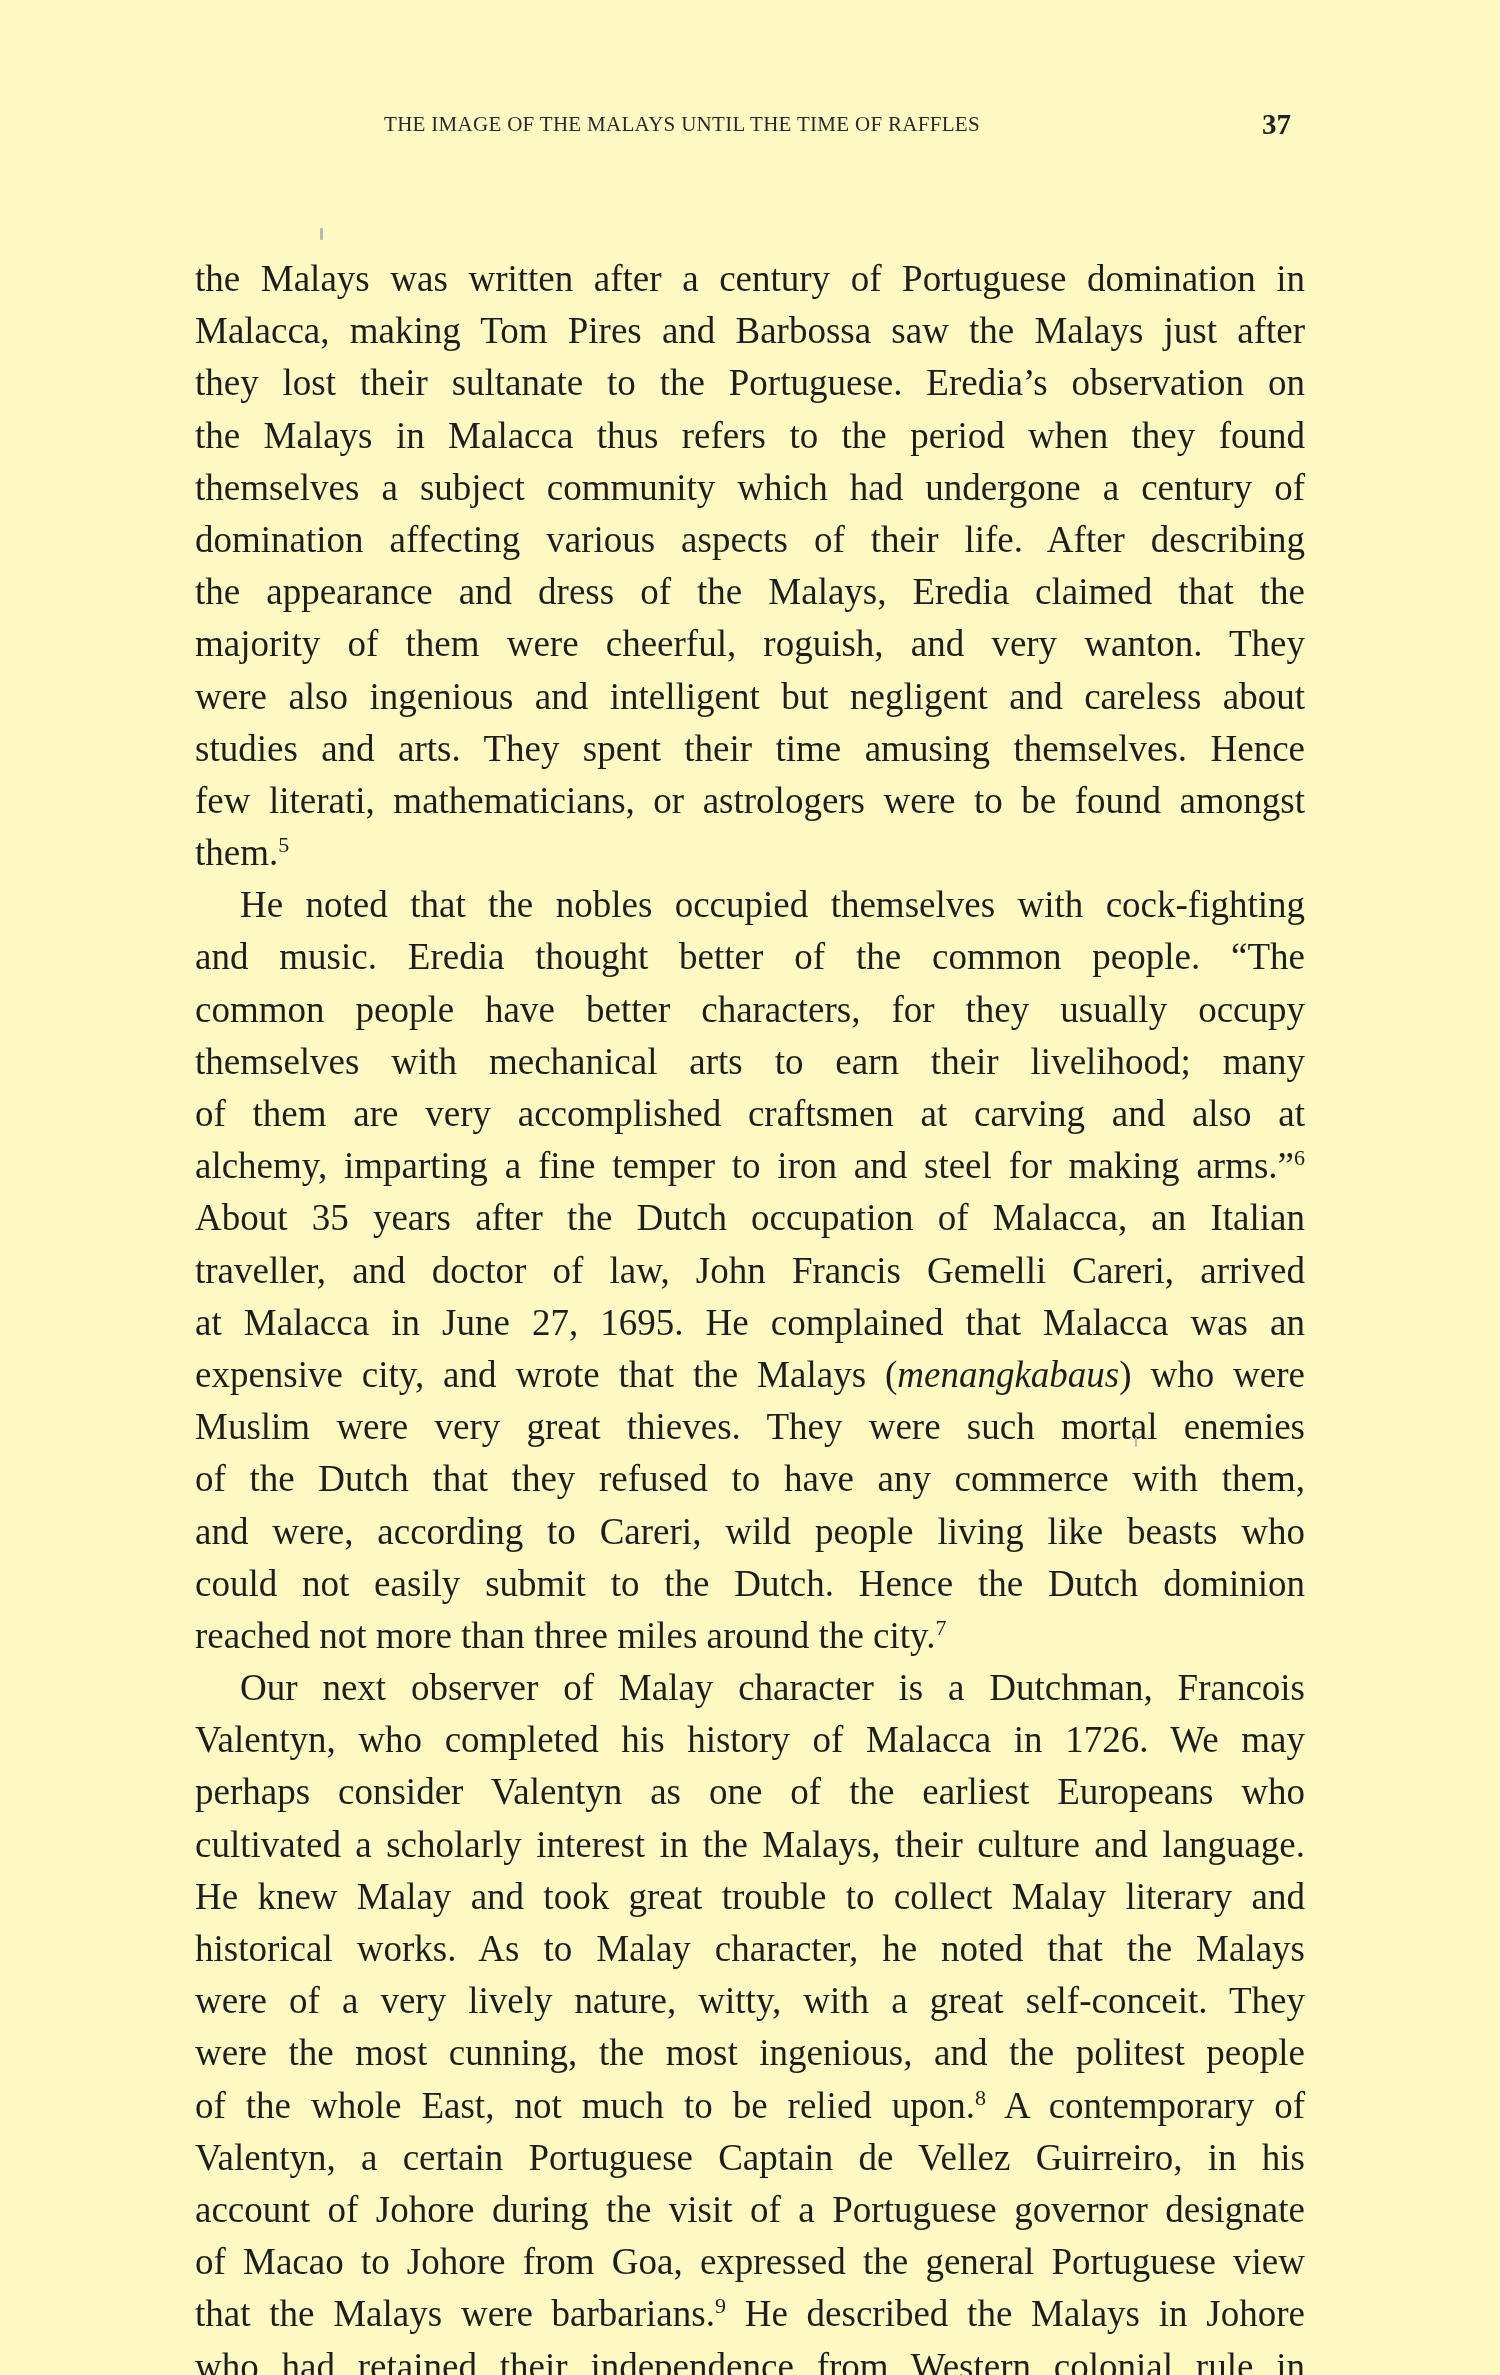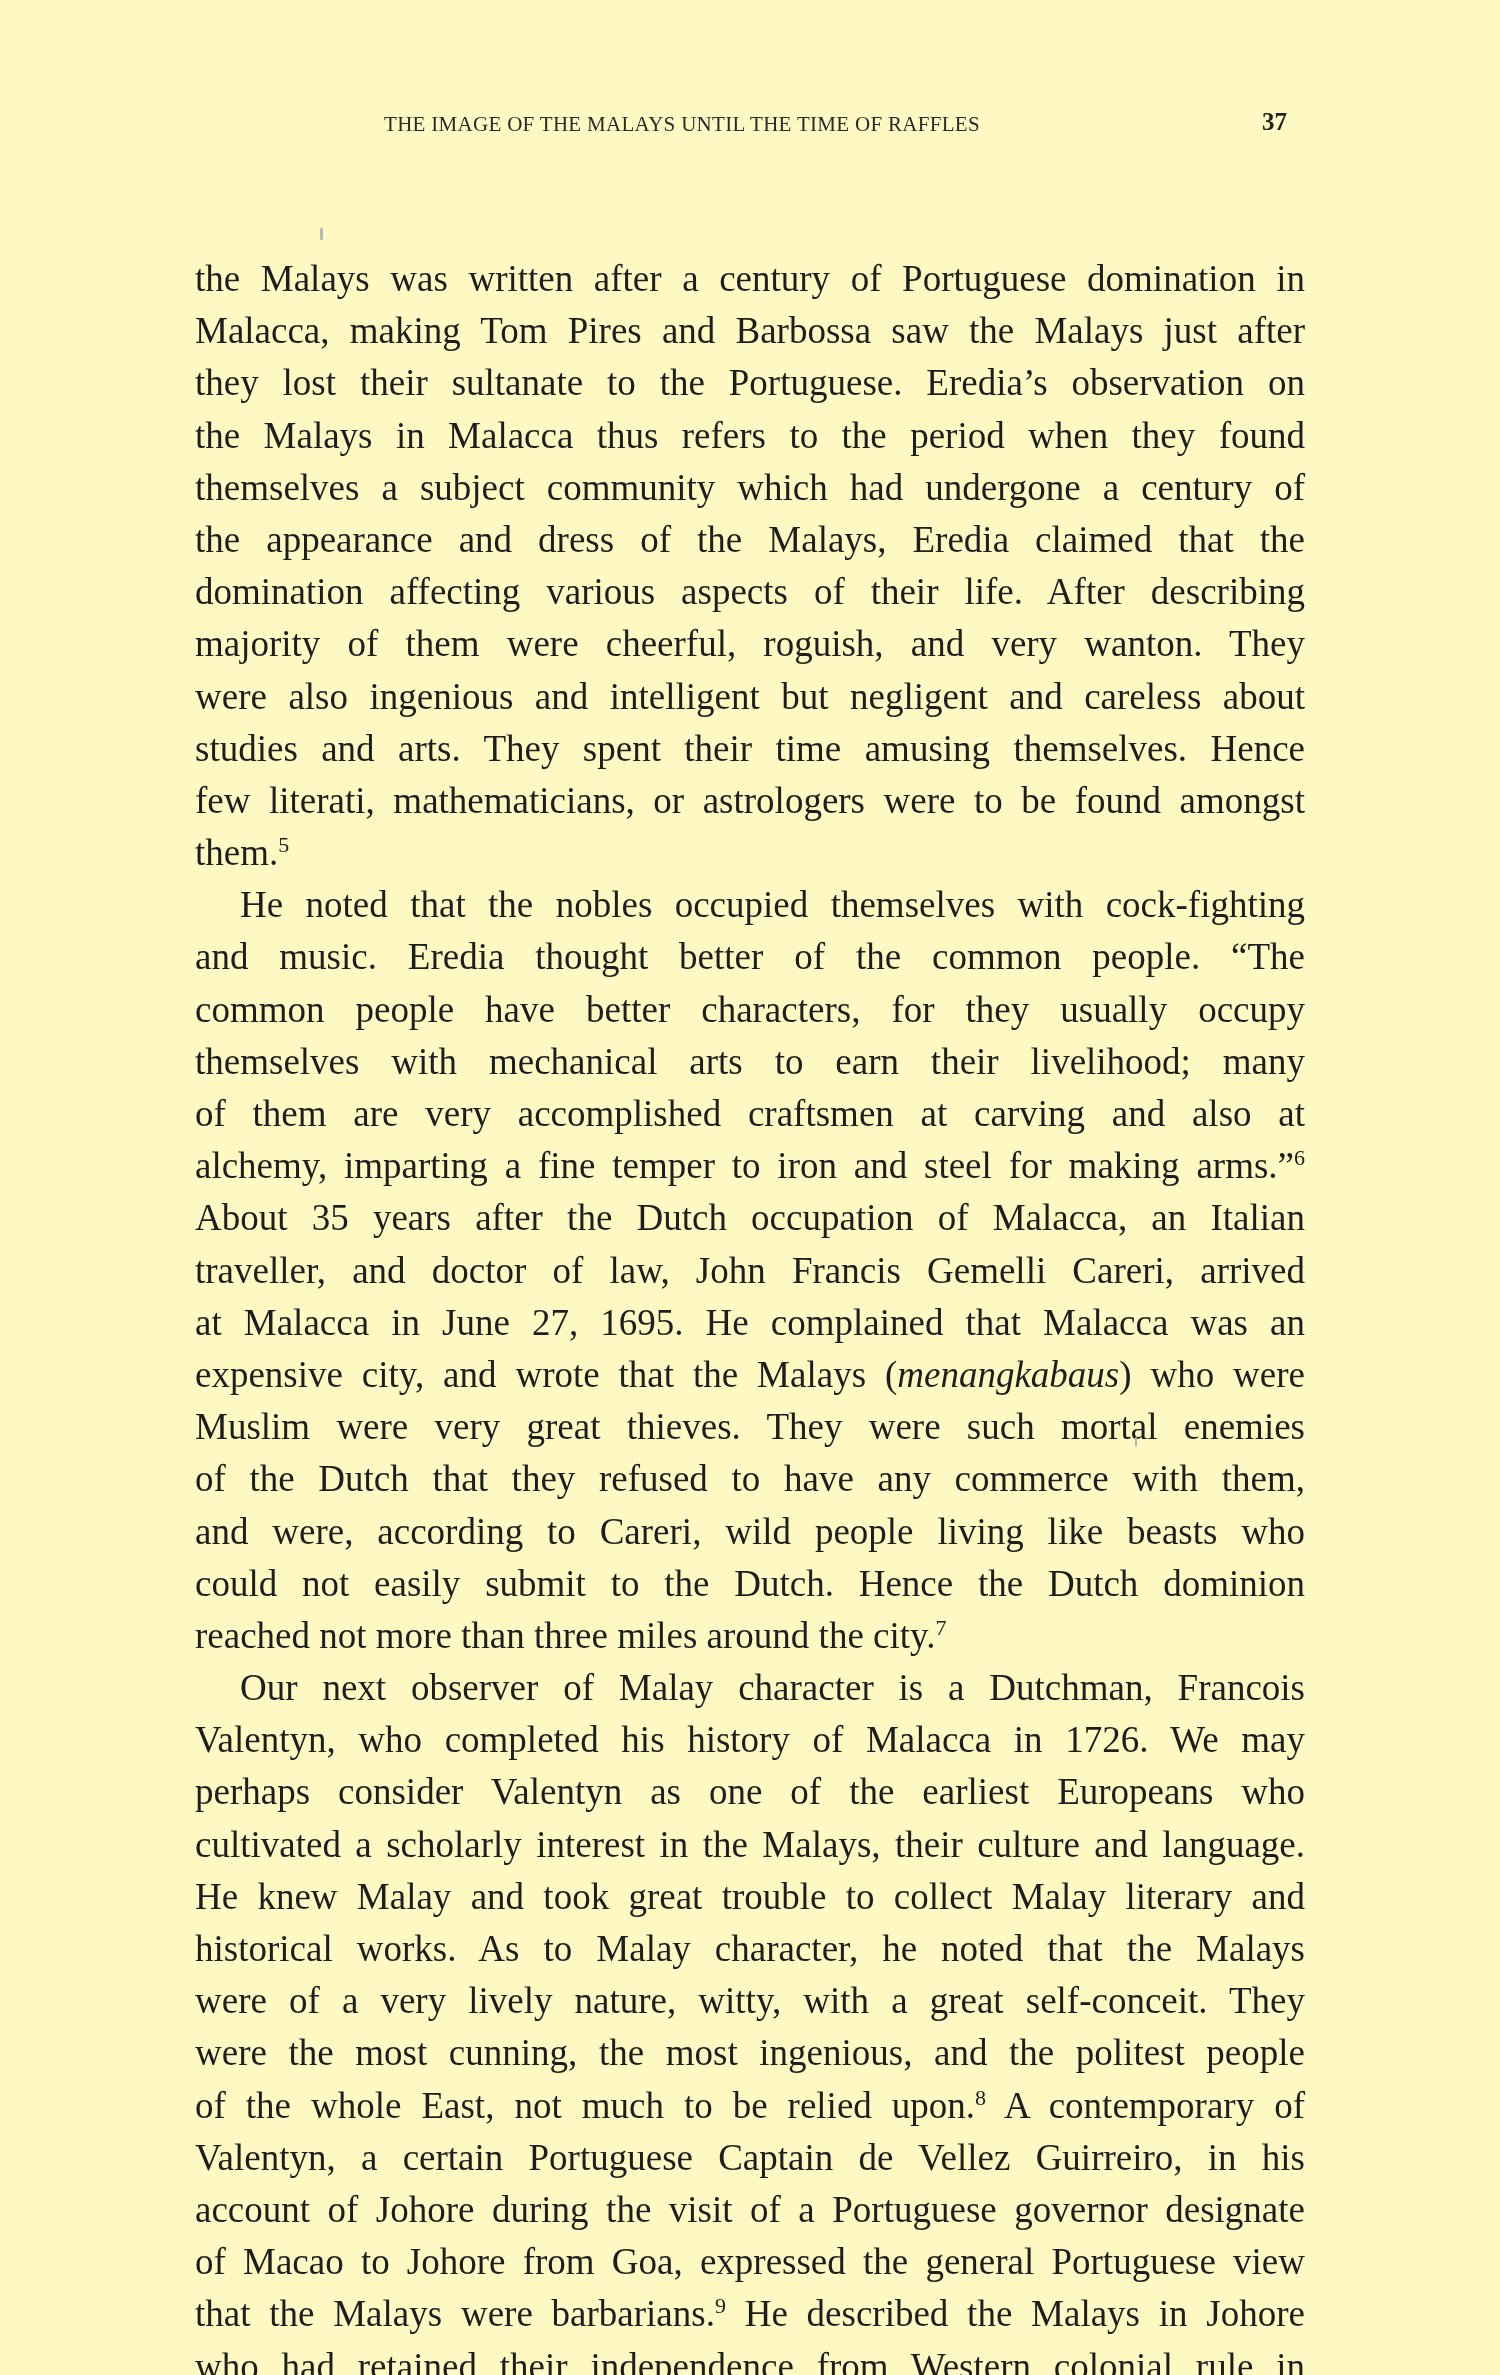--- a/index.html
+++ b/index.html
@@ -28,21 +28,21 @@
       left: 384px;
       font-size: 21px;
       letter-spacing: 0.3px;
       color: #2a2a2a;
       white-space: nowrap;
     }
     .page-number {
       position: absolute;
       top: 108px;
       left: 1262px;
-      font-size: 25px;
+      font-size: 29px;
       font-weight: bold;
       color: #222;
     }
     .body-text {
       position: absolute;
       left: 195px;
       top: 249px;
       width: 1110px;
       font-size: 37px;
       line-height: 45.2px;
@@ -101,24 +101,24 @@
       <div class="line">
         <span class="line-inner"><span>they lost their sultanate to the Portuguese. Eredia’s observation on</span></span>
       </div>
       <div class="line">
         <span class="line-inner"><span>the Malays in Malacca thus refers to the period when they found</span></span>
       </div>
       <div class="line">
         <span class="line-inner"><span>themselves a subject community which had undergone a century of</span></span>
       </div>
       <div class="line">
+        <span class="line-inner"><span>domination affecting various aspects of their life. After describing</span></span>
+      </div>
+      <div class="line">
         <span class="line-inner"><span>the appearance and dress of the Malays, Eredia claimed that the</span></span>
-      </div>
-      <div class="line">
-        <span class="line-inner"><span>domination affecting various aspects of their life. After describing</span></span>
       </div>
       <div class="line">
         <span class="line-inner"><span>majority of them were cheerful, roguish, and very wanton. They</span></span>
       </div>
       <div class="line">
         <span class="line-inner"><span>were also ingenious and intelligent but negligent and careless about</span></span>
       </div>
       <div class="line">
         <span class="line-inner"><span>studies and arts. They spent their time amusing themselves. Hence</span></span>
       </div>

